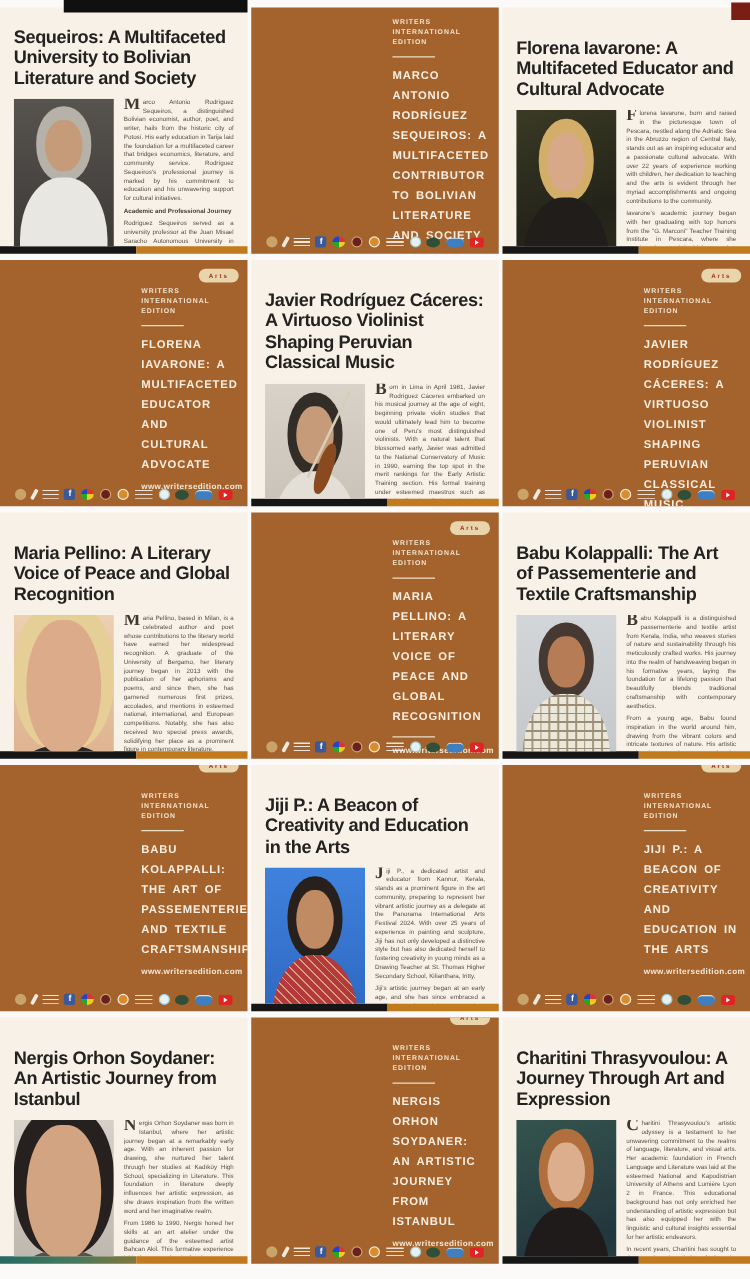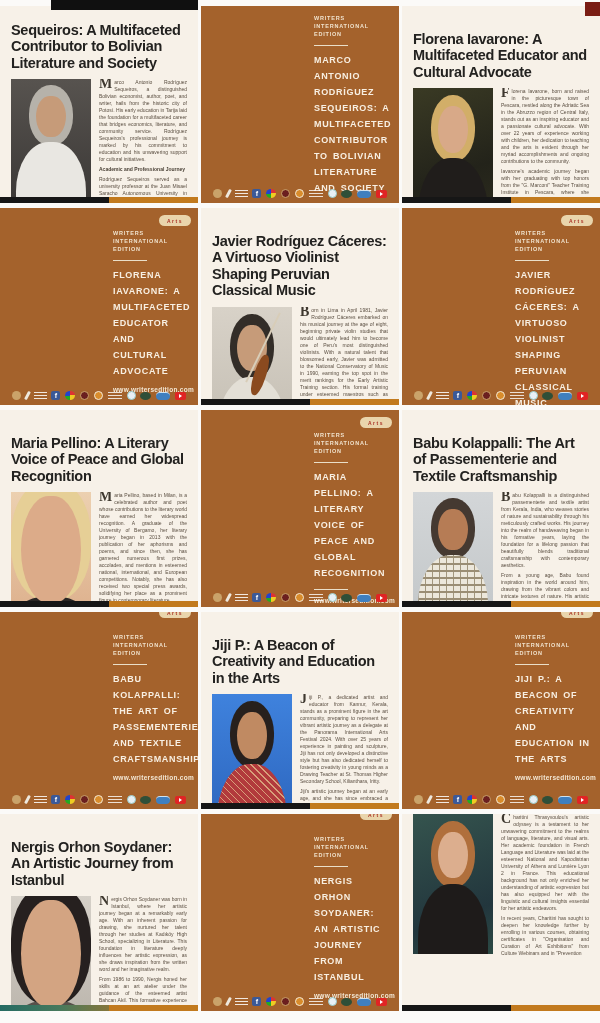--- a/index.html
+++ b/index.html
@@ -85,21 +85,21 @@
   .p-nergis{--bg:linear-gradient(180deg,#d5d0c8,#b8b2a9);--hair:#26201f;--skin:#d3a482;--shirt:#57504a;}
   .p-charitini{--bg:linear-gradient(160deg,#35544e,#22363d 70%,#2c4a44);--hair:#b06f3c;--skin:#dcae8e;--shirt:#1e1b1a;}
 </style>
 </head>
 <body>
 
 <div class="grid">
 
   <div class="cell article first">
     <div class="cutbar"></div>
-    <h2 class="a-title">Sequeiros: A Multifaceted Contributor to Bolivian Literature and Society</h2>
+    <h2 class="a-title">Sequeiros: A Multifaceted University to Bolivian Literature and Society</h2>
     <div class="a-row">
       <div class="photo a-photo p-marco">
           <i class="ph-hair"></i>
           <i class="ph-torso"></i>
           <i class="ph-face"></i>
         </div>
       <div class="a-text">
         <p class="lead">Marco Antonio Rodríguez Sequeiros, a distinguished Bolivian economist, author, poet, and writer, hails from the historic city of Potosí. His early education in Tarija laid the foundation for a multifaceted career that bridges economics, literature, and community service. Rodríguez Sequeiros's professional journey is marked by his commitment to education and his unwavering support for cultural initiatives.</p>
         <p class="sub-h">Academic and Professional Journey</p>
         <p>Rodríguez Sequeiros served as a university professor at the Juan Misael Saracho Autonomous University in Tarija for two semesters, where he imparted knowledge in economics to aspiring students. His extensive experience as a field economist with the non-governmental</p>
@@ -455,20 +455,21 @@
         <span class="ic-pan"></span>
         <span class="ic-org"></span>
         <span class="ic-globe"></span>
         <span class="ic-green"></span>
         <span class="ic-blue"></span>
         <span class="ic-yt"></span>
     </div>
   </div>
 
   <div class="cell article">
+    <h2 class="a-title">Charitini Thrasyvoulou: A Journey Through Art and Expression</h2>
     <div class="a-row">
       <div class="photo a-photo tall p-charitini">
           <i class="ph-hair"></i>
           <i class="ph-torso"></i>
           <i class="ph-face"></i>
         </div>
       <div class="a-text">
         <p class="lead">Charitini Thrasyvoulou's artistic odyssey is a testament to her unwavering commitment to the realms of language, literature, and visual arts. Her academic foundation in French Language and Literature was laid at the esteemed National and Kapodistrian University of Athens and Lumière Lyon 2 in France. This educational background has not only enriched her understanding of artistic expression but has also equipped her with the linguistic and cultural insights essential for her artistic endeavors.</p>
         <p>In recent years, Charitini has sought to deepen her knowledge further by enrolling in various courses, obtaining certificates in "Organisation and Curation of Art Exhibitions" from Culture Webinars and in "Prevention</p>
       </div>

